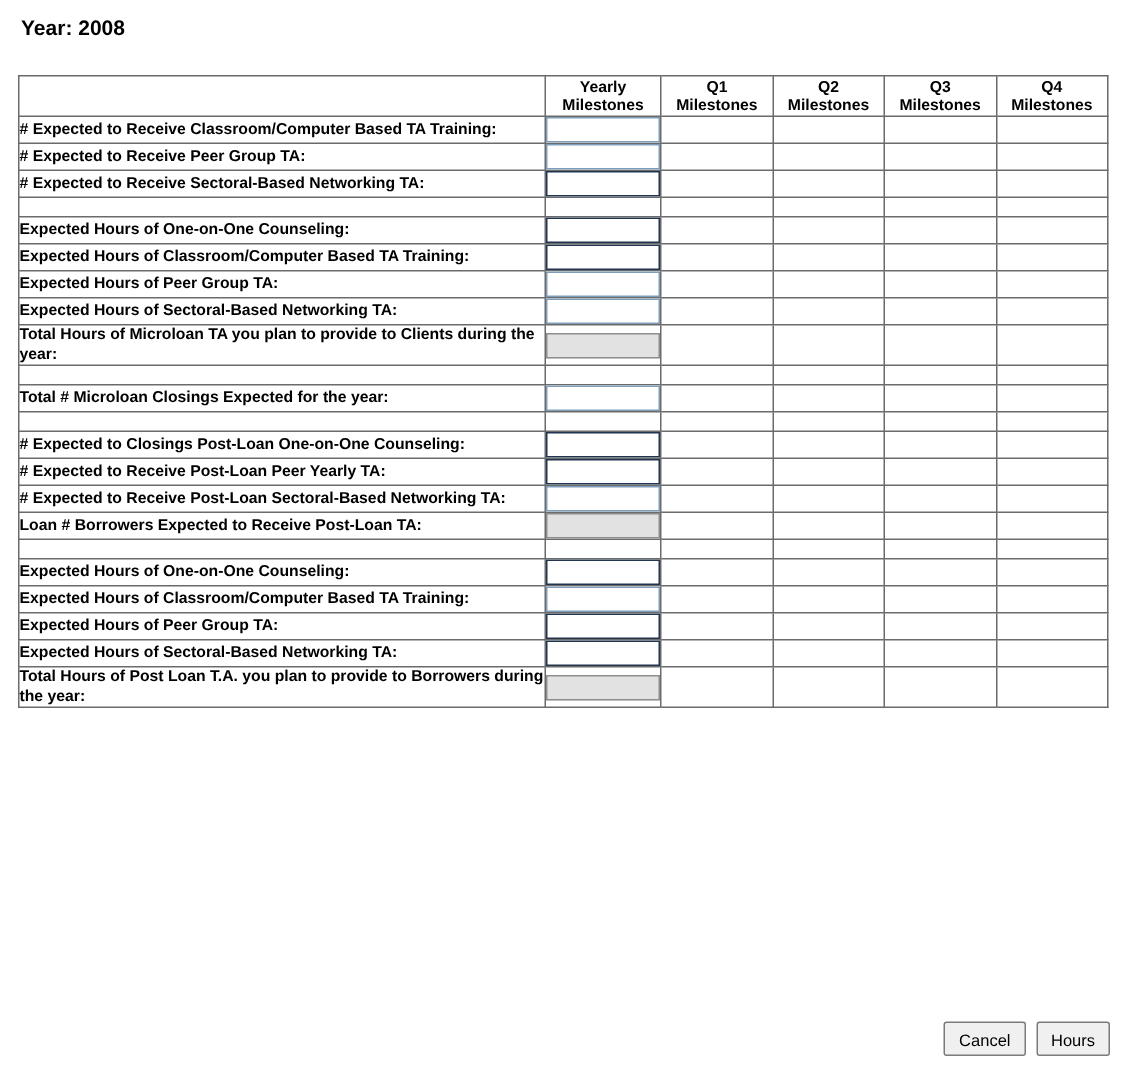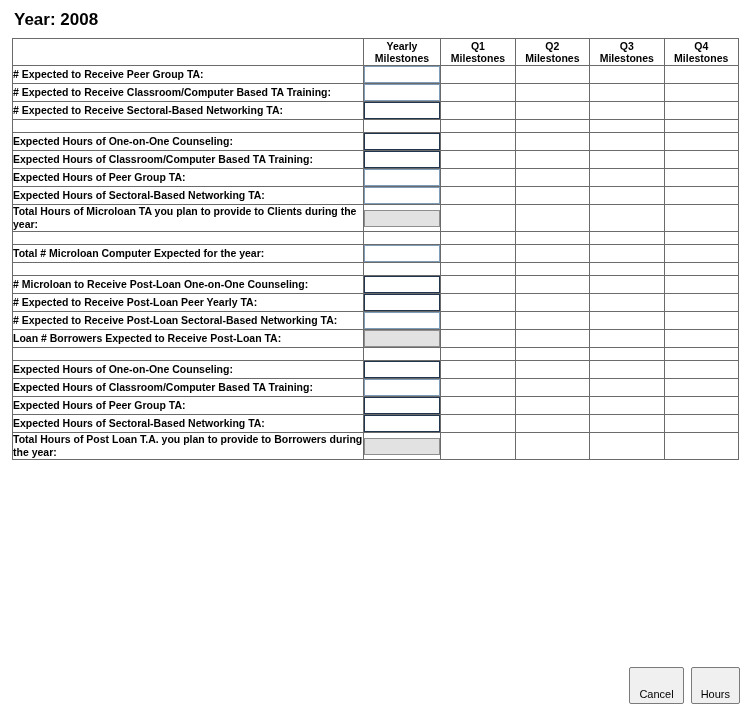--- a/index.html
+++ b/index.html
@@ -15,24 +15,24 @@
     color: #000000;
     position: relative;
     overflow: hidden;
   }
   .page {
     padding: 8px 12px 0 12px;
     box-sizing: border-box;
     width: 752px;
   }
   .year-line {
-    font-size: 17px;
+    font-size: 14px;
     font-weight: bold;
     color: #000;
-    margin: 2px 0 8px 2px;
+    margin: 2px 0 24px 2px;
   }
   .year-line .year-value {
     font-weight: bold;
   }
   table.grid {
     border-collapse: collapse;
     width: 727px;
     table-layout: fixed;
     border: 1px solid #4a4a4a;
     background: #ffffff;
@@ -98,21 +98,21 @@
   .footer {
     position: absolute;
     right: 12px;
     bottom: 8px;
     display: flex;
     gap: 7px;
   }
   button.btn {
     font-family: "Liberation Sans", sans-serif;
     font-size: 11px;
-    padding: 20px 9px 3px 9px;
+    padding: 6px 9px 3px 9px;
     background: #f0f0f0;
     border: 1px solid #7b7b7b;
     border-radius: 2px;
     color: #000;
     cursor: pointer;
     min-width: 46px;
   }
 </style>
 </head>
 <body>
@@ -153,29 +153,29 @@
           <div>Milestones</div>
         </th>
         <th class="head">
           <div>Q4</div>
           <div>Milestones</div>
         </th>
       </tr>
     </thead>
     <tbody id="table-body">
         <tr>
+          <td class="label"># Expected to Receive Classroom/Computer Based TA Training:</td>
+          <td class="cell"><input type="text" class="txt" value="" style=""></td>
+          <td class="cell"></td>
+          <td class="cell"></td>
+          <td class="cell"></td>
+          <td class="cell"></td>
+        </tr>
+        <tr>
           <td class="label"># Expected to Receive Peer Group TA:</td>
-          <td class="cell"><input type="text" class="txt" value="" style=""></td>
-          <td class="cell"></td>
-          <td class="cell"></td>
-          <td class="cell"></td>
-          <td class="cell"></td>
-        </tr>
-        <tr>
-          <td class="label"># Expected to Receive Classroom/Computer Based TA Training:</td>
           <td class="cell"><input type="text" class="txt" value="" style=""></td>
           <td class="cell"></td>
           <td class="cell"></td>
           <td class="cell"></td>
           <td class="cell"></td>
         </tr>
         <tr>
           <td class="label"># Expected to Receive Sectoral-Based Networking TA:</td>
           <td class="cell"><input type="text" class="txt focus" value="" style=""></td>
           <td class="cell"></td>
@@ -233,37 +233,37 @@
         </tr>
         <tr class="spacer">
           <td></td>
           <td></td>
           <td></td>
           <td></td>
           <td></td>
           <td></td>
         </tr>
         <tr>
-          <td class="label">Total # Microloan Computer Expected for the year:</td>
+          <td class="label">Total # Microloan Closings Expected for the year:</td>
           <td class="cell"><input type="text" class="txt" value="" style=""></td>
           <td class="cell"></td>
           <td class="cell"></td>
           <td class="cell"></td>
           <td class="cell"></td>
         </tr>
         <tr class="spacer">
           <td></td>
           <td></td>
           <td></td>
           <td></td>
           <td></td>
           <td></td>
         </tr>
         <tr>
-          <td class="label"># Microloan to Receive Post-Loan One-on-One Counseling:</td>
+          <td class="label"># Expected to Closings Post-Loan One-on-One Counseling:</td>
           <td class="cell"><input type="text" class="txt focus" value="" style=""></td>
           <td class="cell"></td>
           <td class="cell"></td>
           <td class="cell"></td>
           <td class="cell"></td>
         </tr>
         <tr>
           <td class="label"># Expected to Receive Post-Loan Peer Yearly TA:</td>
           <td class="cell"><input type="text" class="txt focus" value="" style=""></td>
           <td class="cell"></td>

